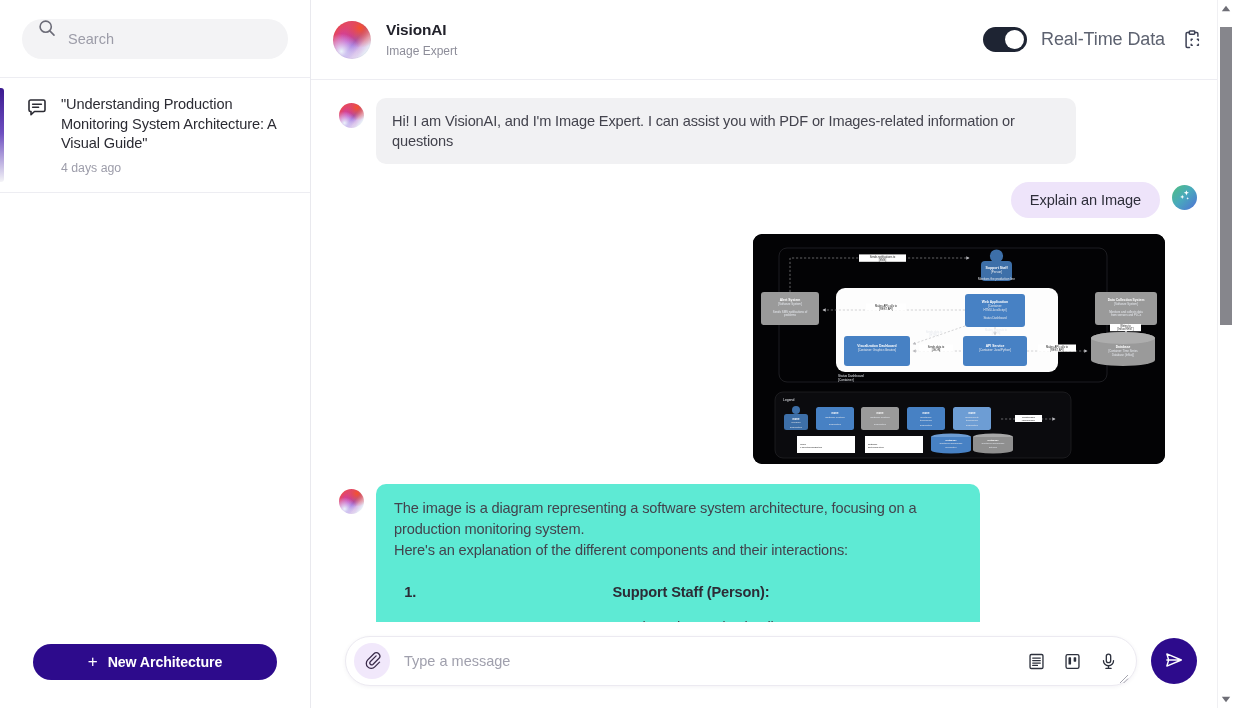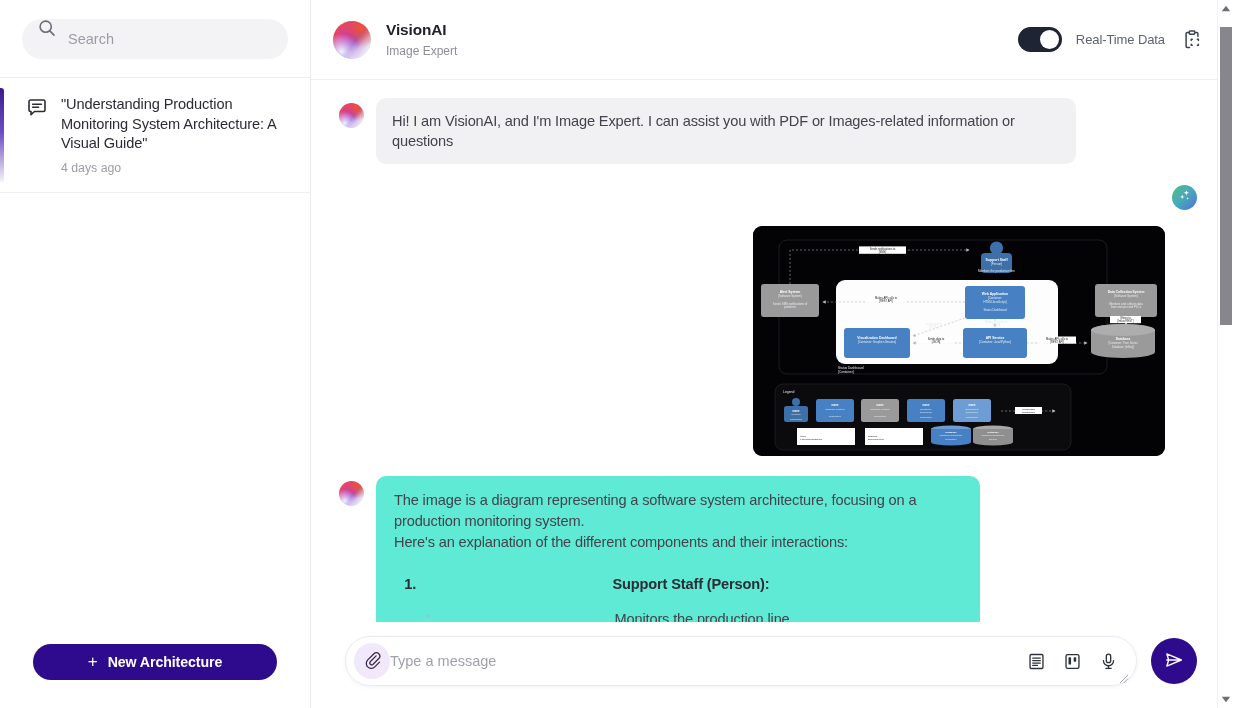--- a/index.html
+++ b/index.html
@@ -198,21 +198,21 @@
   }
   .toggle .knob {
     position: absolute;
     top: 3px; left: 22px;
     width: 19px; height: 19px;
     border-radius: 50%;
     background: #ffffff;
   }
 
   .toggle-label {
-    font-size: 13px;
+    font-size: 18px;
     color: #5d6270;
     letter-spacing: -0.1px;
   }
 
   .clip-btn {
     width: 26px; height: 26px;
     display: flex; align-items: center; justify-content: center;
     cursor: pointer;
     background: none; border: none; padding: 0;
   }
@@ -372,20 +372,21 @@
   }
 
   .composer-input {
     flex: 1 1 auto;
     border: none;
     outline: none;
     background: transparent;
     font-family: "Liberation Sans", sans-serif;
     font-size: 14.5px;
     color: #8b5cf6;
+    margin-left: 14px;
     height: 100%;
   }
   .composer-input::placeholder { color: #a0a0ad; }
 
   .composer-tools {
     display: flex;
     align-items: center;
     gap: 17px;
     margin-right: 6px;
     flex: 0 0 auto;
@@ -519,20 +520,21 @@
     </header>
 
     <div class="messages">
 
       <div class="msg-row">
         <div class="msg-avatar"></div>
         <div class="bubble-bot">Hi! I am VisionAI, and I'm Image Expert. I can assist you with PDF or Images-related information or questions</div>
       </div>
 
       <div class="msg-row user" style="margin-top:18px;">
+        <div class="bubble-user">Explain an Image</div>
         <div class="user-avatar">
           <span>
             <svg width="15" height="15" viewBox="0 0 16 16" fill="#ffffff">
               <path d="M10 2.3l.75 2.05L12.8 5.1l-2.05.75L10 7.9l-.75-2.05L7.2 5.1l2.05-.75L10 2.3Z"></path>
               <path d="M5.6 7.3l.6 1.6 1.6.6-1.6.6-.6 1.6-.6-1.6-1.6-.6 1.6-.6.6-1.6Z"></path>
               <path d="M11.4 9.6l.38 1.02 1.02.38-1.02.38-.38 1.02-.38-1.02-1.02-.38 1.02-.38.38-1.02Z"></path>
             </svg>
           </span>
         </div>
       </div>

